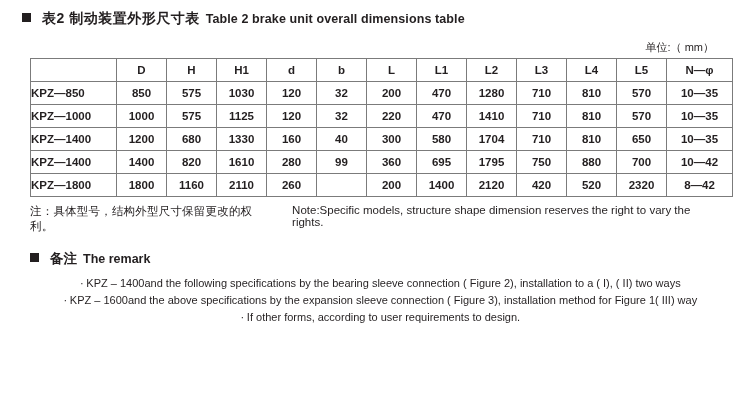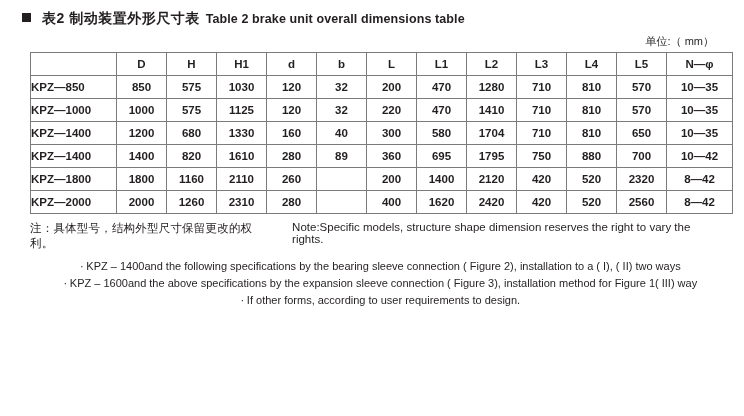--- a/index.html
+++ b/index.html
@@ -18,21 +18,21 @@
     position: relative;
     width: 744px;
     height: 416px;
     box-sizing: border-box;
     padding: 10px 22px 0 22px;
   }
   .title-row {
     display: flex;
     align-items: baseline;
     gap: 6px;
-    margin-bottom: 6px;
+    margin-bottom: 12px;
   }
   .sq {
     display: inline-block;
     width: 9px;
     height: 9px;
     background: #231f20;
     margin-right: 5px;
     position: relative;
     top: -1px;
   }
@@ -217,21 +217,21 @@
         <td>810</td>
         <td>650</td>
         <td>10—35</td>
       </tr>
       <tr>
         <td class="modelcol">KPZ—1400</td>
         <td>1400</td>
         <td>820</td>
         <td>1610</td>
         <td>280</td>
-        <td>89</td>
+        <td>99</td>
         <td>360</td>
         <td>695</td>
         <td>1795</td>
         <td>750</td>
         <td>880</td>
         <td>700</td>
         <td>10—42</td>
       </tr>
       <tr>
         <td class="modelcol">KPZ—1800</td>
@@ -241,43 +241,33 @@
         <td>260</td>
         <td></td>
         <td>200</td>
         <td>1400</td>
         <td>2120</td>
         <td>420</td>
         <td>520</td>
         <td>2320</td>
         <td>8—42</td>
       </tr>
-      <tr>
-        <td class="modelcol">KPZ—2000</td>
-        <td>2000</td>
-        <td>1260</td>
-        <td>2310</td>
-        <td>280</td>
-        <td></td>
-        <td>400</td>
-        <td>1620</td>
-        <td>2420</td>
-        <td>420</td>
-        <td>520</td>
-        <td>2560</td>
-        <td>8—42</td>
-      </tr>
     </tbody>
   </table>
 
   <div class="note-row">
     <span class="note-cn">注：具体型号，结构外型尺寸保留更改的权利。</span>
     <span class="note-en">Note:Specific models, structure shape dimension reserves the right to vary the rights.</span>
   </div>
 
+  <div class="remark-head">
+    <span class="sq"></span>
+    <span class="remark-cn">备注</span>
+    <span class="remark-en">The remark</span>
+  </div>
 
 
   <ul class="lines en">
     <li><span class="dot">·</span><span>KPZ – 1400and the following specifications by the bearing sleeve connection ( Figure 2), installation to a ( I), ( II) two ways</span></li>
     <li><span class="dot">·</span><span>KPZ – 1600and the above specifications by the expansion sleeve connection ( Figure 3), installation method for Figure 1( III) way</span></li>
     <li><span class="dot">·</span><span>If other forms, according to user requirements to design.</span></li>
   </ul>
 
 </div>
 

